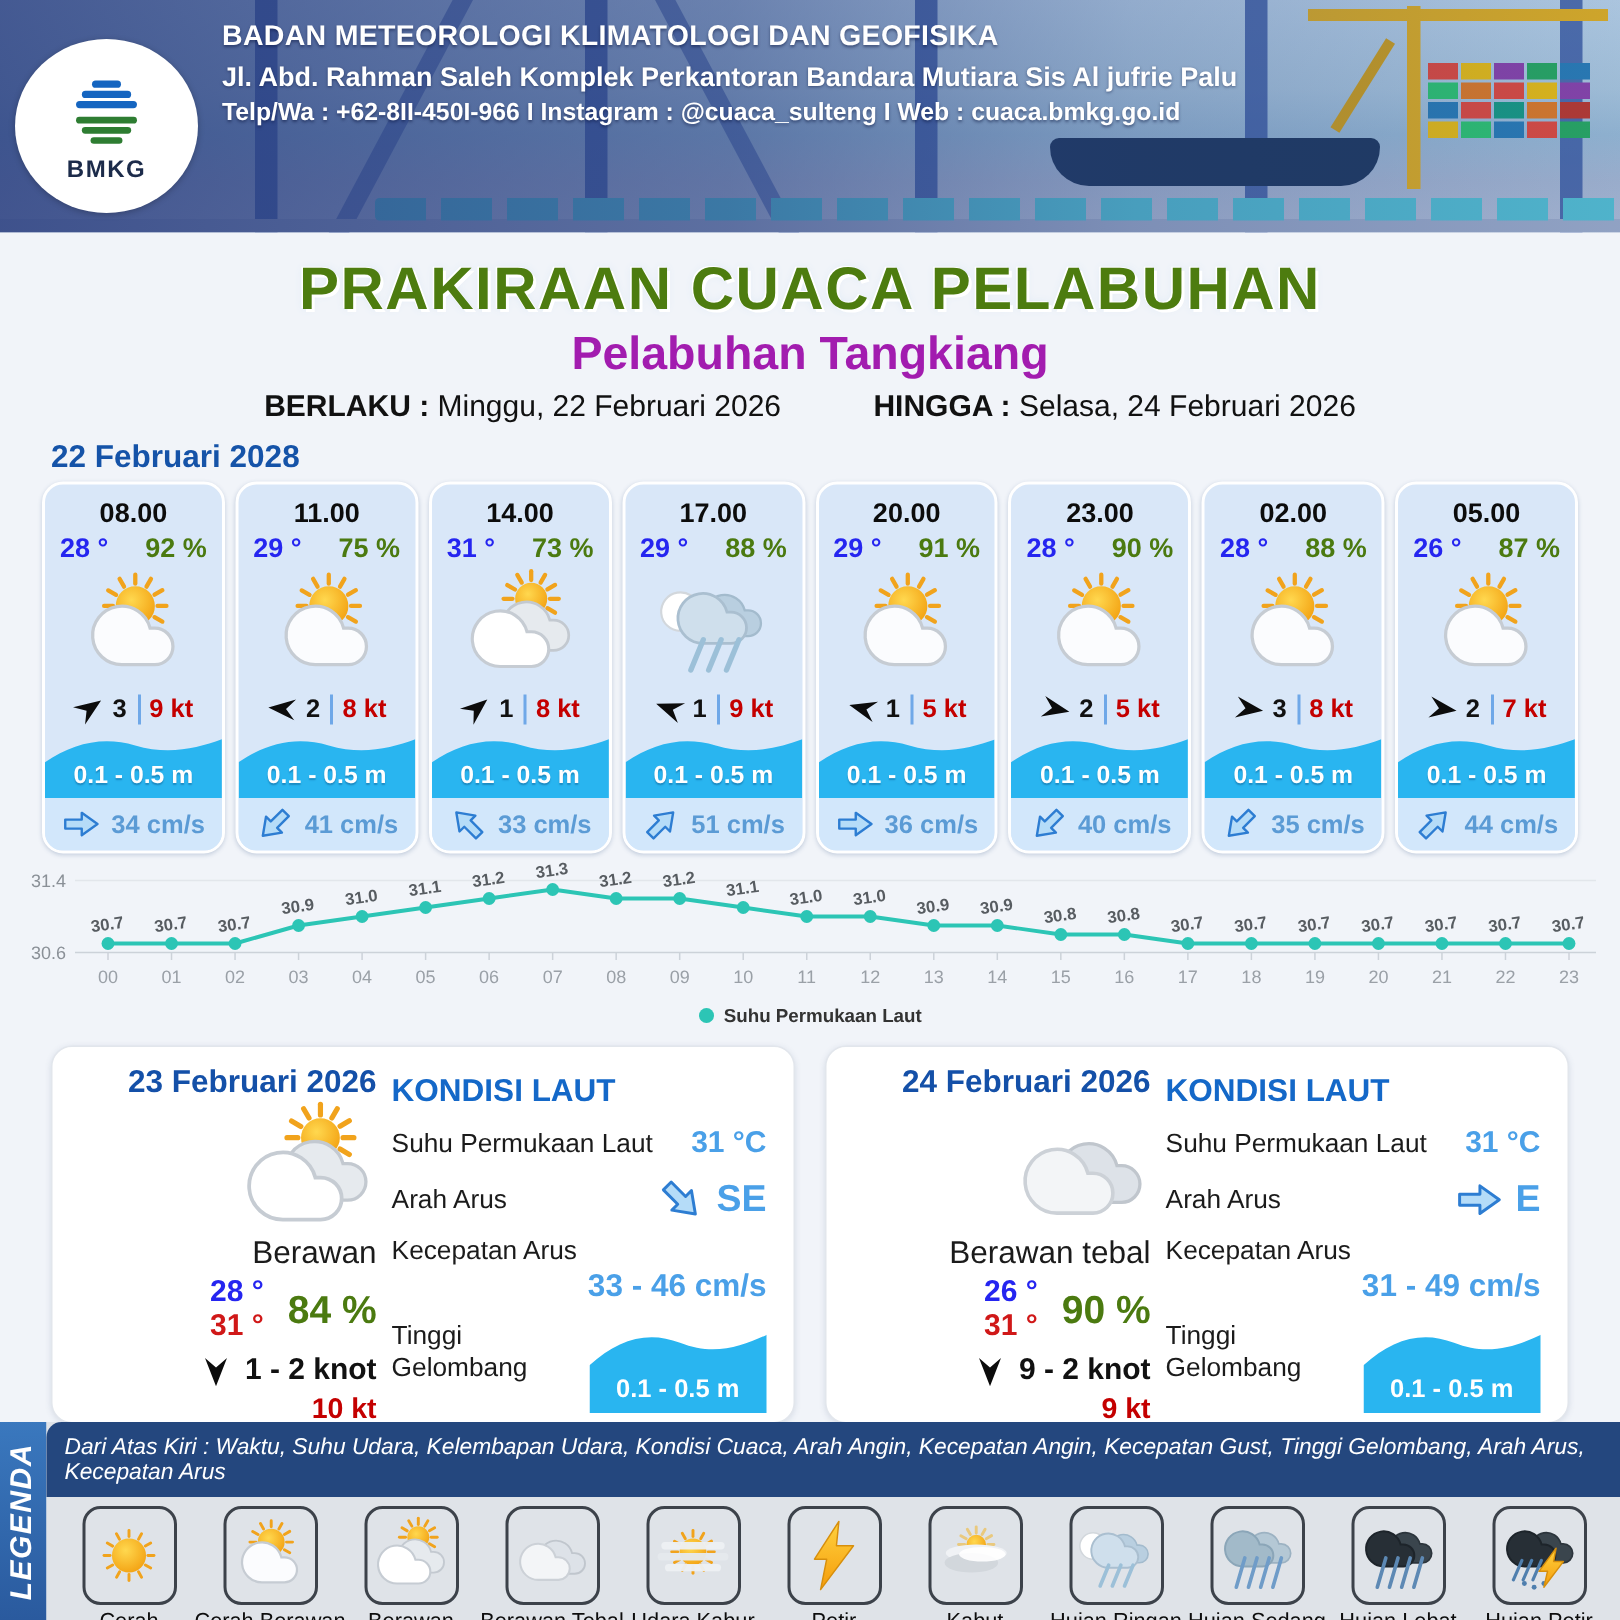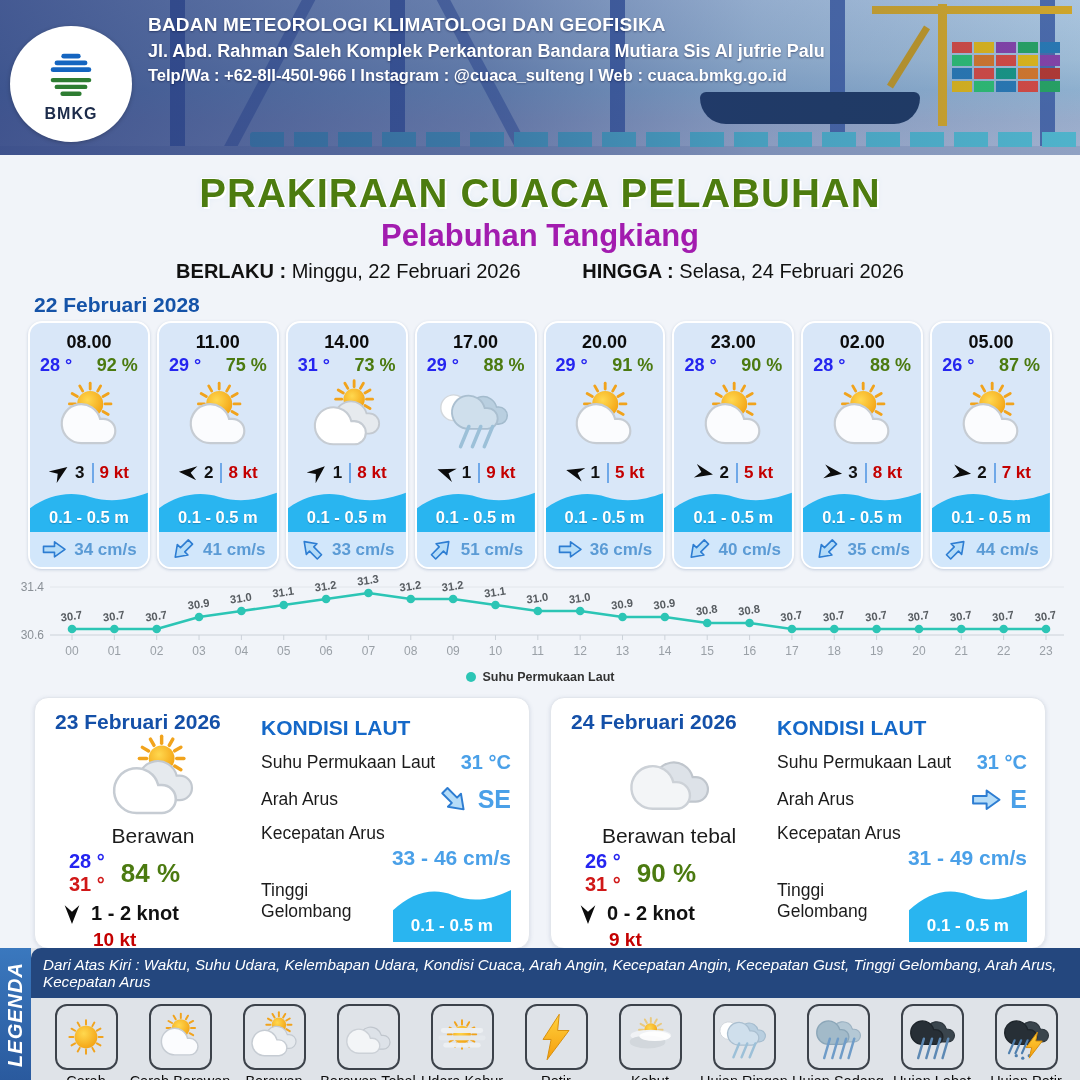--- a/index.html
+++ b/index.html
@@ -62,21 +62,21 @@
     font-size:17px;font-weight:bold;color:#5b9bd5;}
   
   .chart-wrap{margin-top:4px;}
   .chart-wrap svg{display:block;}
   .chart-legend{display:flex;align-items:center;justify-content:center;gap:7px;font-size:12.5px;color:#333;font-weight:bold;height:20px;}
   .chart-legend .dot{width:10px;height:10px;border-radius:50%;background:#2cc5b5;display:inline-block;}
   
   .panels{display:flex;gap:20px;margin:10px 34px 0 34px;height:252px;}
   .panel{flex:1;background:#ffffff;border:1px solid #e2e6ec;border-radius:14px;box-shadow:0 1px 4px rgba(60,80,120,.15);
     display:flex;padding:12px 18px 10px 20px;}
-  .p-left{width:43%;display:flex;flex-direction:column;}
+  .p-left{width:43%;display:flex;flex-direction:column;align-items:flex-end;}
   .p-date{font-size:21px;font-weight:bold;color:#1450a8;}
   .p-icon{height:96px;display:flex;align-items:center;justify-content:center;}
   .p-cond{text-align:center;font-size:21px;color:#1b1b1b;margin-top:-2px;}
   .p-temps{display:flex;align-items:center;gap:16px;margin:2px 0 0 14px;}
   .p-tcol{display:flex;flex-direction:column;line-height:1.15;}
   .p-tmin{color:#2525f0;font-size:20px;font-weight:bold;}
   .p-tmax{color:#d01818;font-size:20px;font-weight:bold;}
   .p-hum{color:#4b7a10;font-size:26px;font-weight:bold;}
   .p-wind{display:flex;align-items:center;gap:8px;font-size:20px;font-weight:bold;color:#111;margin:6px 0 0 6px;}
   .p-gust{color:#c40000;font-size:19px;font-weight:bold;margin:4px 0 0 38px;}
@@ -838,21 +838,21 @@
           <span class="p-tmax">31 °</span>
         </div>
         <span class="p-hum">90 %</span>
       </div>
       <div class="p-wind">
         <span class="arr" style="transform:rotate(90deg)">
     <svg width="22" height="22" viewBox="0 0 24 24">
                 <path d="M23,12 L2.5,4 L9.5,12 L2.5,20 Z" fill="#0c0c0c"></path>
               </svg>
             </span>
-        <span>0  - 2 knot</span>
+        <span>9  - 2 knot</span>
       </div>
       <div class="p-gust">9 kt</div>
     </div>
     <div class="p-right">
       <div class="s-title">KONDISI LAUT</div>
       <div class="s-row">
         <span>Suhu Permukaan Laut</span>
         <span class="s-val">31 °C</span>
       </div>
       <div class="s-row">

